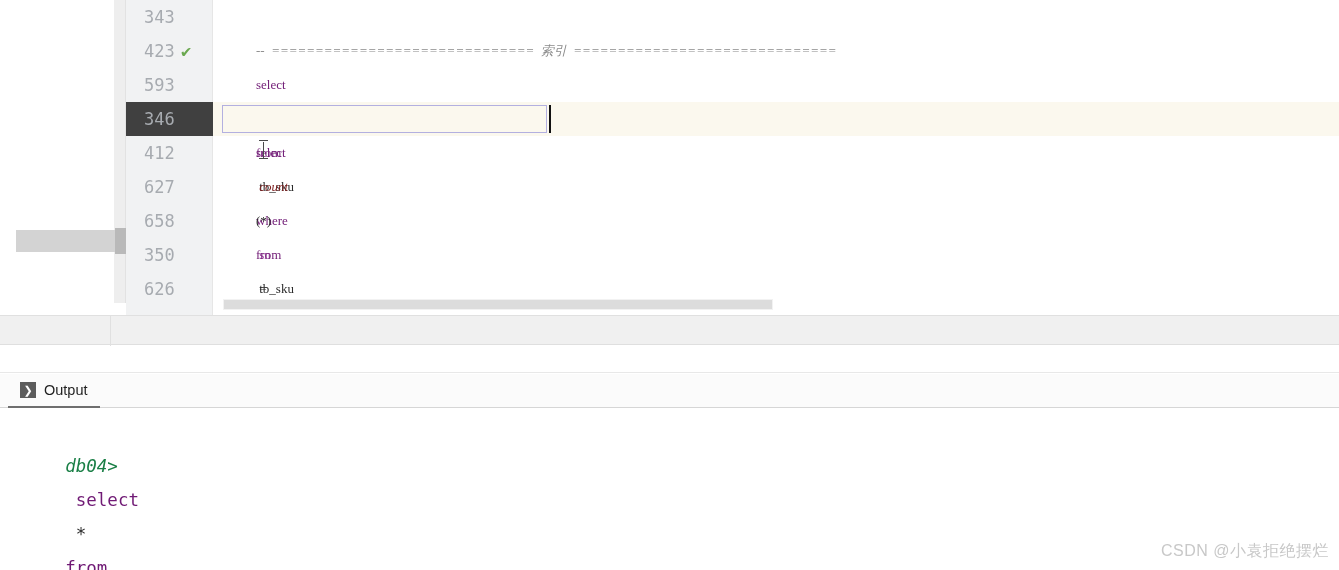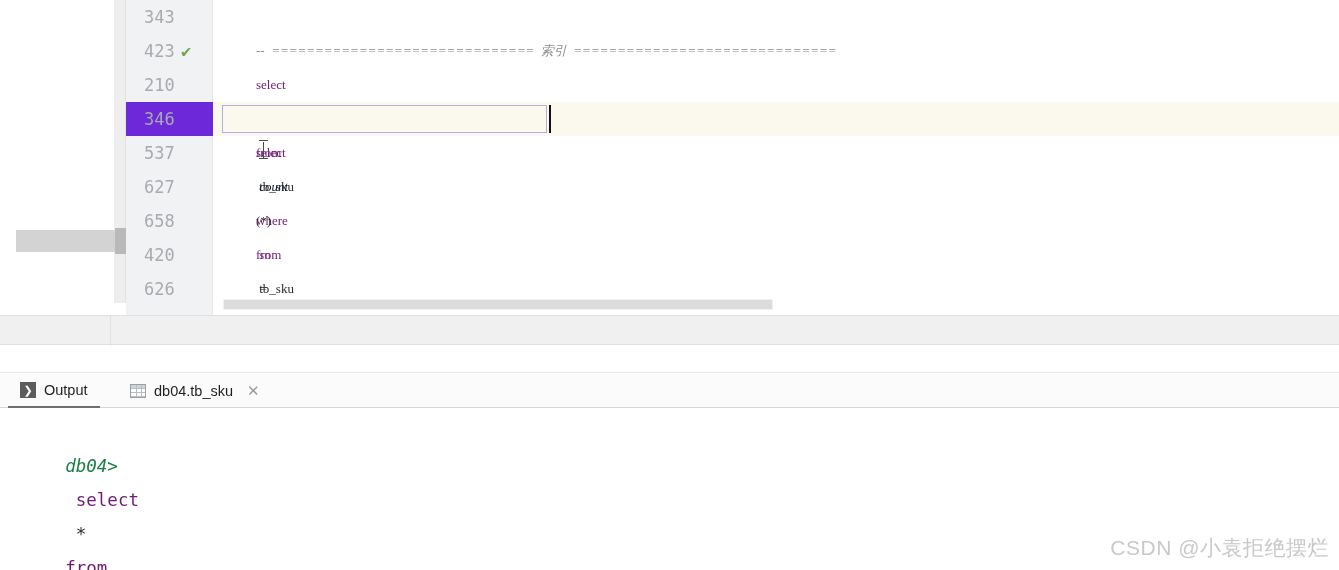--- a/index.html
+++ b/index.html
@@ -38,42 +38,42 @@
   .gutter {
     position: absolute; left: 110px; top: 0; width: 87px; height: 315px;
     background: #f1f2f3; border-right: 1px solid #e6e6e6;
   }
   .gutter-rows { position: absolute; left: 0; top: 0; width: 87px; }
   .gline {
     position: relative; height: 34px; line-height: 34px;
     font-family: "DejaVu Sans Mono", monospace; font-size: 17px; color: #a7abb0;
     text-align: left; padding-left: 18px;
   }
-  .gline.cur { background: #6d28d9; }
+  .gline.cur { background: #404040; }
   .gline .check {
     position: absolute; right: 12px; top: 0; height: 34px; line-height: 34px;
     width: 20px; color: #6aa84f; font-size: 17px;
   }
 
   
   .code {
     position: absolute; left: 197px; top: 0; right: 0; height: 315px;
     background: #ffffff;
   }
   .cline {
     position: relative; height: 34px; line-height: 34px;
     font-family: Liberation Serif, serif; font-size: 13px;
     white-space: pre; padding-left: 17px; color: #2b2b2b;
   }
   .cline.cur { background: #fbf8ee; }
   .tok-kw   { color: #701a75; }
   .tok-plain{ color: #2b2b2b; }
   .tok-col  { color: #9d3fa0; }
   .tok-str  { color: #1a7f46; }
-  .tok-func { color: #0f172a; font-style: italic; }
+  .tok-func { color: #7f1d1d; font-style: italic; }
   .tok-cmt  { color: #8b8b8b; font-style: italic; }
 
   
   .stmt-box {
     position: absolute; left: 9px; top: 3px; width: 325px; height: 28px;
     border: 1px solid #b3b0e0; background: rgba(255,255,255,0.0);
     pointer-events: none;
   }
   .caret {
     position: absolute; left: 336px; top: 3px; width: 2px; height: 28px;
@@ -159,21 +159,21 @@
   }
   .oline {
     font-family: "DejaVu Sans Mono", monospace; font-size: 17.5px;
     line-height: 34px; white-space: pre; padding-left: 2px; color: #2b2b2b;
   }
   .prompt { color: #1a7f46; font-style: italic; }
 
   
   .watermark {
     position: absolute; right: 10px; bottom: 8px;
-    font-family: "Liberation Sans", sans-serif; font-size: 21px;
+    font-family: "Liberation Sans", sans-serif; font-size: 16px;
     color: #c8c8c8; letter-spacing: 0.5px; margin-left: 24px;
   }
 </style>
 </head>
 <body>
 
 <div id="app">
 
   <div class="editor-wrap">
 
@@ -185,36 +185,36 @@
     <div class="gutter">
       <div class="gutter-rows">
         <div class="gline">
           <span>343</span>
         </div>
         <div class="gline">
           <span>423</span>
           <span class="check">✔</span>
         </div>
         <div class="gline">
-          <span>210</span>
+          <span>593</span>
         </div>
         <div class="gline cur">
           <span>346</span>
         </div>
         <div class="gline">
-          <span>537</span>
+          <span>412</span>
         </div>
         <div class="gline">
           <span>627</span>
         </div>
         <div class="gline">
           <span>658</span>
         </div>
         <div class="gline">
-          <span>420</span>
+          <span>350</span>
         </div>
         <div class="gline">
           <span>626</span>
         </div>
       </div>
     </div>
 
     <div class="code">
 
       <div class="cline">
@@ -265,27 +265,20 @@
   <div class="editor-footer">
     <div class="seam"></div>
   </div>
   <div class="gap-white"></div>
 
   <div class="tabbar">
     <div class="tab tab-output active">
       <span class="icon-output">❯</span>
       <span>Output</span>
     </div>
-    <div class="tab tab-result">
-      <span class="icon-grid">
-        <span class="icon-grid-head"></span>
-      </span>
-      <span>db04.tb_sku</span>
-      <span class="tab-close">✕</span>
-    </div>
   </div>
 
   <div class="console">
     <div class="oline">
       <span class="prompt">db04&gt;</span>
       <span class="tok-kw"> select</span>
       <span class="tok-plain"> * </span>
       <span class="tok-kw">from</span>
       
       

